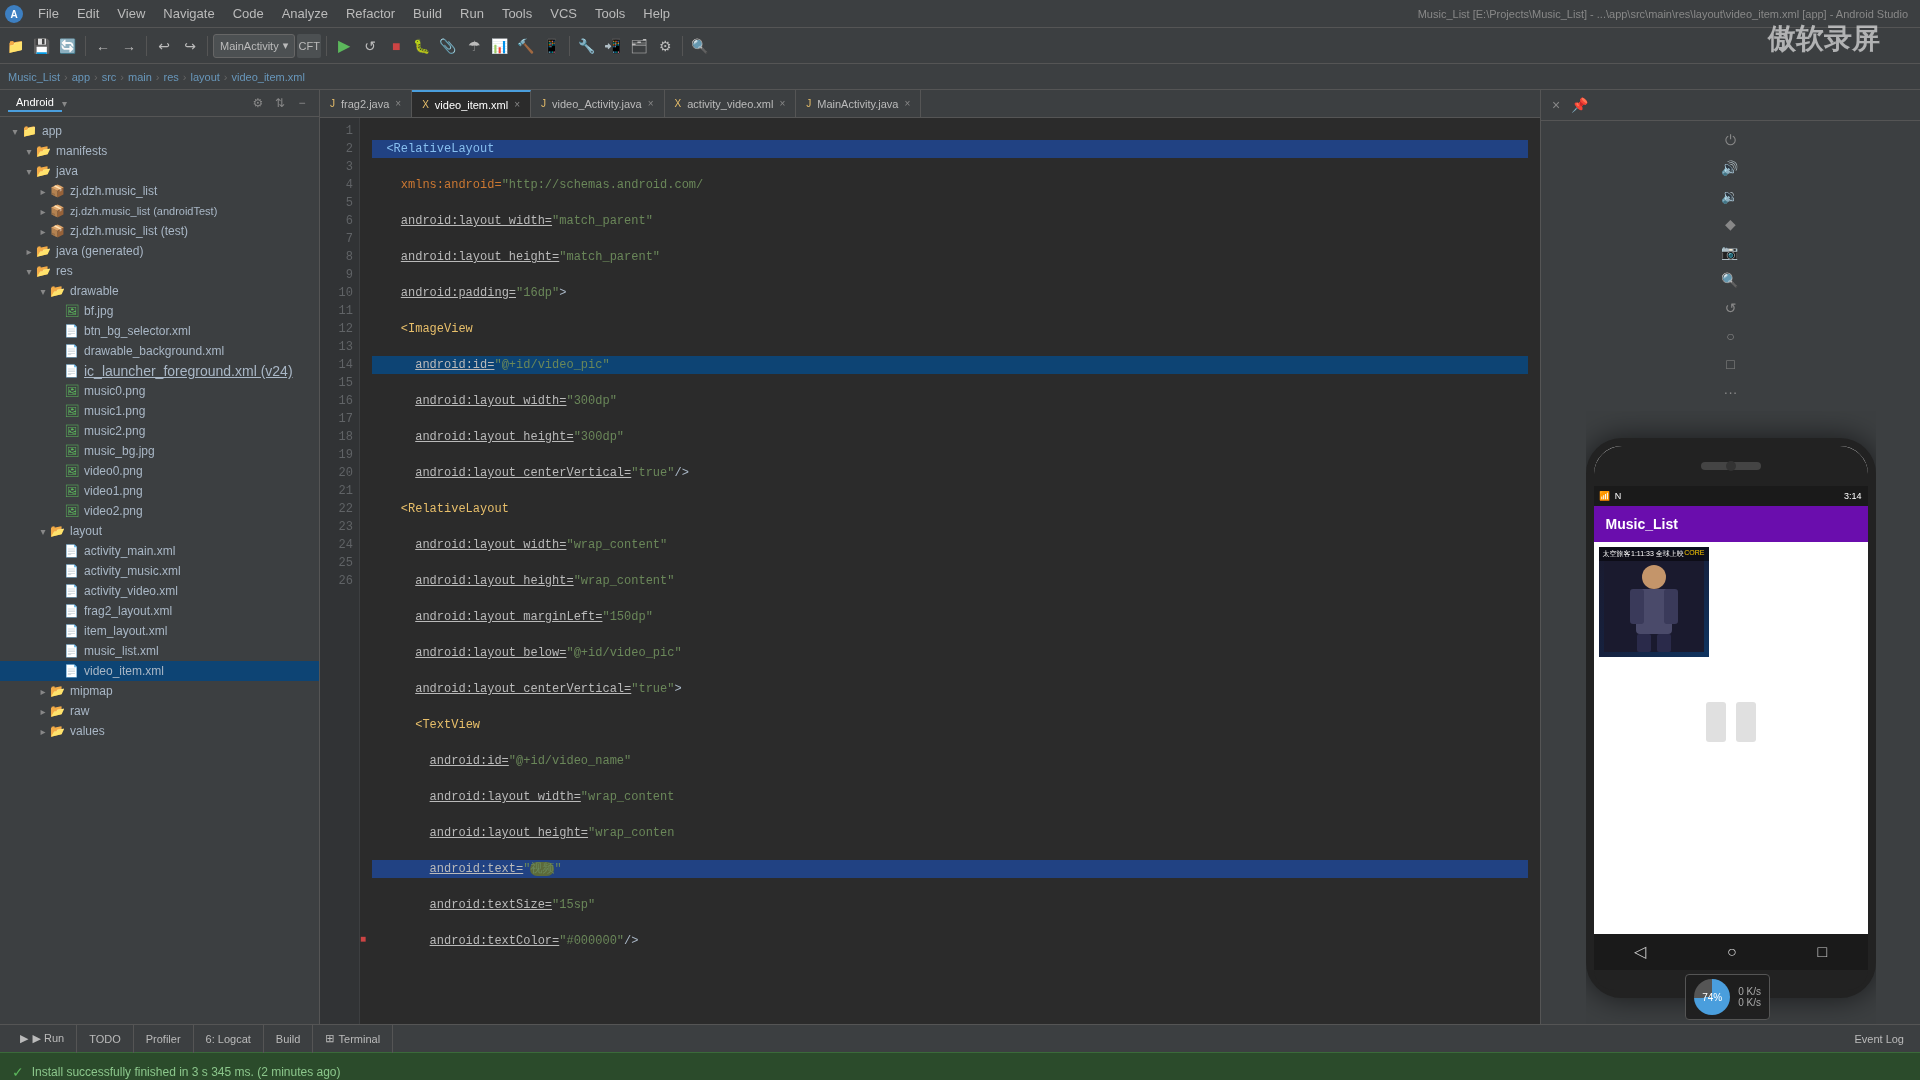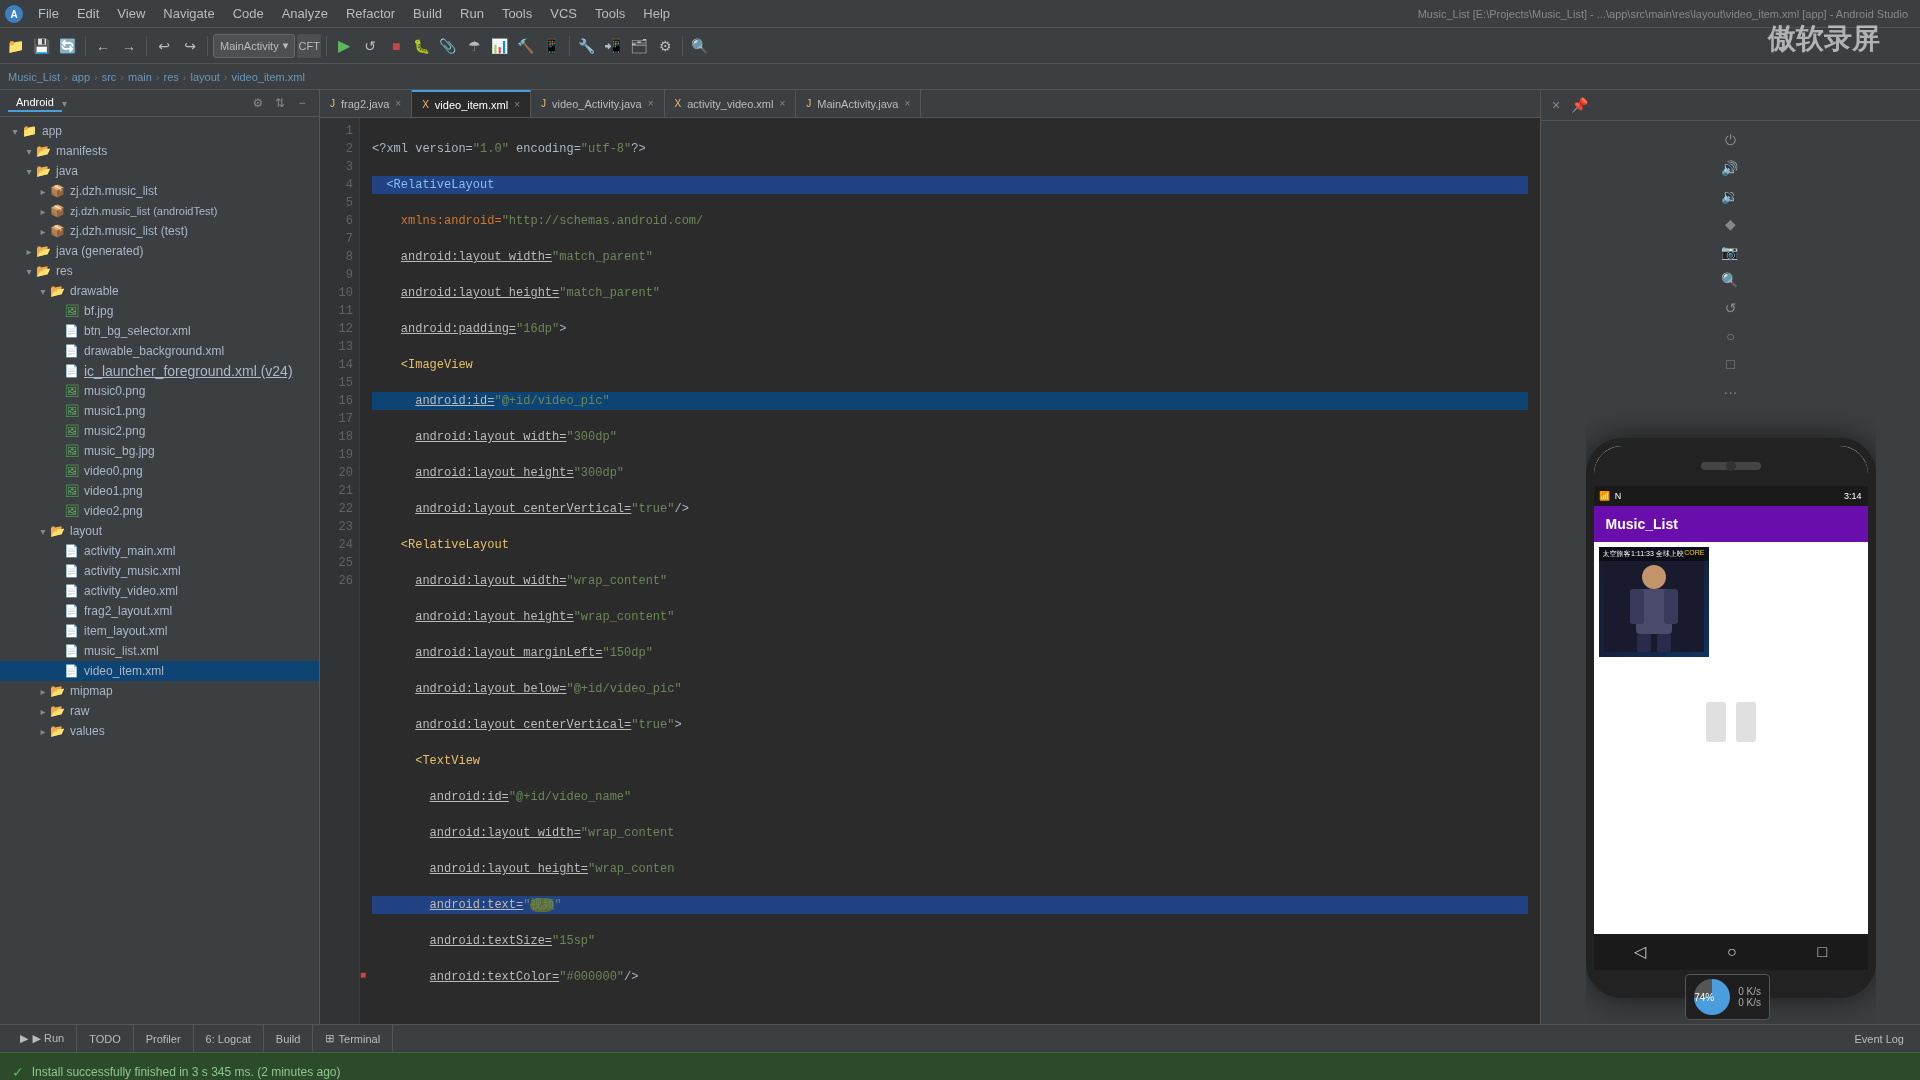--- a/index.html
+++ b/index.html
@@ -97,21 +97,21 @@
     .install-icon { color: #5cb85c; font-size: 14px; }
 
     
     #watermark { position: fixed; top: 20px; right: 40px; font-size: 28px; color: rgba(255,255,255,0.6); font-weight: bold; pointer-events: none; z-index: 9999; }
 
     
     .event-log-btn { margin-left: auto; padding: 2px 8px; color: #bbbbbb; cursor: pointer; font-size: 11px; }
 
     
     #network-monitor { position: fixed; bottom: 60px; right: 150px; background: rgba(30,30,30,0.9); border: 1px solid #555; border-radius: 4px; padding: 4px 8px; font-size: 11px; color: #aaa; display: flex; align-items: center; gap: 8px; }
-    .net-circle { width: 36px; height: 36px; border-radius: 50%; background: conic-gradient(#4a9edd 74%, #555 0); display: flex; align-items: center; justify-content: flex-start; font-size: 10px; color: #fff; }
+    .net-circle { width: 36px; height: 36px; border-radius: 50%; background: conic-gradient(#4a9edd 74%, #555 0); display: flex; align-items: center; justify-content: center; font-size: 10px; color: #fff; }
     .net-values { display: flex; flex-direction: column; font-size: 10px; }
 
     
     ::-webkit-scrollbar { width: 6px; height: 6px; }
     ::-webkit-scrollbar-track { background: #2b2b2b; }
     ::-webkit-scrollbar-thumb { background: #555; border-radius: 3px; }
   </style>
 </head>
 <body>
 
@@ -451,21 +451,20 @@
           <div>19</div>
           <div>20</div>
         <div>21</div>
           <div>22</div>
           <div>23</div>
           <div>24</div>
           <div>25</div>
         <div>26</div>
       </div>
       <div id="code-content">
-<div class="code-line"><span class="punc">&lt;?xml version=</span><span class="str">"1.0"</span><span class="punc"> encoding=</span><span class="str">"utf-8"</span><span class="punc">?&gt;</span></div>
 <div class="code-line" style="background:#214283;"><span style="color:#87bfef;">  &lt;RelativeLayout</span></div>
 <div class="code-line"><span class="punc">    </span><span class="ns">xmlns:android=</span><span class="str">"http://schemas.android.com/</span></div>
 <div class="code-line"><span class="punc">    </span><span class="attr">android:layout_width=</span><span class="str">"match_parent"</span></div>
 <div class="code-line"><span class="punc">    </span><span class="attr">android:layout_height=</span><span class="str">"match_parent"</span></div>
 <div class="code-line"><span class="punc">    </span><span class="attr">android:padding=</span><span class="str">"16dp"</span><span class="punc">&gt;</span></div>
 <div class="code-line"><span class="punc">    </span><span class="tag">&lt;ImageView</span></div>
 <div class="code-line" style="background:#0d4474;"><span class="punc">      </span><span class="attr">android:id=</span><span class="str">"@+id/video_pic"</span></div>
 <div class="code-line"><span class="punc">      </span><span class="attr">android:layout_width=</span><span class="str">"300dp"</span></div>
 <div class="code-line"><span class="punc">      </span><span class="attr">android:layout_height=</span><span class="str">"300dp"</span></div>
 <div class="code-line"><span class="punc">      </span><span class="attr">android:layout_centerVertical=</span><span class="str">"true"</span><span class="punc">/&gt;</span></div>

